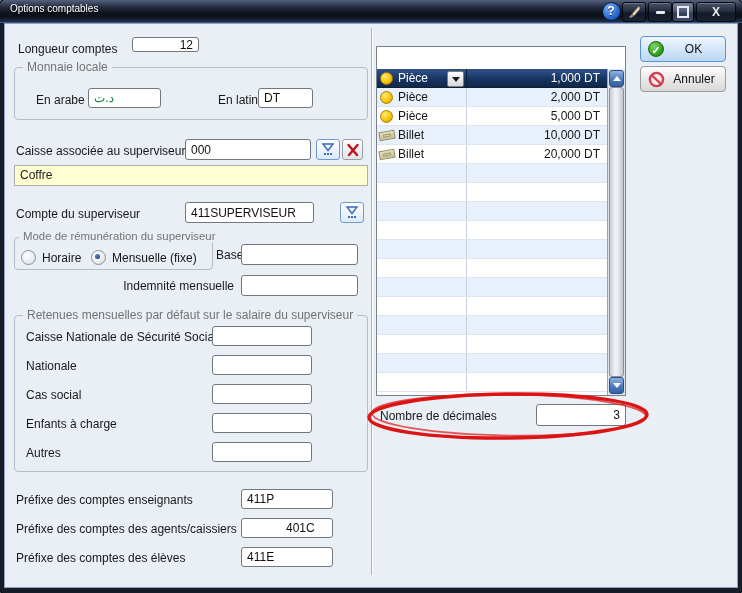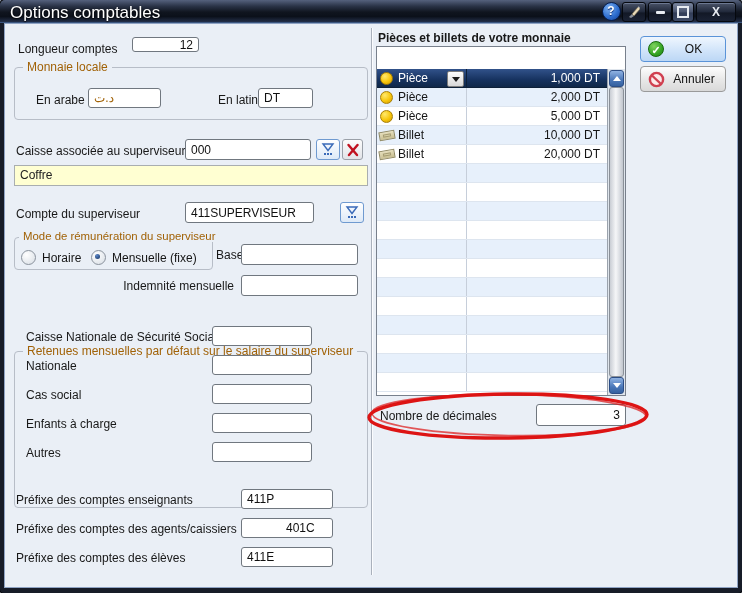--- a/index.html
+++ b/index.html
@@ -2,40 +2,40 @@
 <html><head>
 <meta charset="utf-8">
 <style>
   html,body{margin:0;padding:0;background:#9aa4b4;font-family:"Liberation Sans",sans-serif;}
   .window{position:relative;width:742px;height:593px;background:#171c28;border-radius:5px 5px 4px 4px;
           box-shadow:0 0 0 1px #000;overflow:hidden;font-size:12px;color:#151515;}
   
   .titlebar{position:absolute;left:0;top:0;right:0;height:22px;
     background:linear-gradient(#55617d 0%,#2a3347 28%,#10151f 55%,#0b101a 75%,#24304a 100%);
     border-bottom:1px solid #3b567f;}
-  .title-text{position:absolute;left:10px;top:3px;color:#fff;font-size:17px;text-shadow:0 1px 2px #000;}
+  .title-text{position:absolute;left:10px;top:3px;color:#fff;font-size:10px;text-shadow:0 1px 2px #000;}
   .tb-btn{position:absolute;top:2px;height:18px;border:1px solid #05080e;border-radius:3px;
     background:linear-gradient(#4a5368,#20283a 50%,#121826 55%,#1a2234);
     box-shadow:inset 0 1px 0 #6c7891;display:flex;align-items:center;justify-content:center;cursor:pointer;}
   .tb-btn.max{background:linear-gradient(#7e89a2,#49546e 50%,#323d57 55%,#3d4a66);}
   .glyph-min{width:9px;height:3px;background:#e8ecf2;border-radius:1px;}
   .glyph-max{width:8px;height:8px;border:2px solid #e8ecf2;}
   .glyph-close{color:#e8ecf2;font-weight:bold;font-size:12px;line-height:1;}
   .help-circle{width:17px;height:17px;border-radius:50%;border:1px solid #061d4d;
     background:radial-gradient(circle at 35% 30%,#7fb2f0,#2f6fd0 55%,#123d90);
     color:#fff;font-weight:bold;font-size:12px;line-height:17px;text-align:center;text-shadow:0 1px 1px #00226a;}
   
   .client{position:absolute;left:4px;top:23px;right:4px;bottom:5px;background:#eaeff6;
     border:1px solid #8fa3c4;box-sizing:border-box;}
   .lbl{position:absolute;white-space:nowrap;color:#181818;}
   .inp{position:absolute;box-sizing:border-box;background:#fff;border:1px solid #70777f;border-radius:3px;
     padding:2px 5px;font-family:"Liberation Sans",sans-serif;font-size:12px;color:#101010;}
   .inp.num{text-align:right;}
   .groupbox{position:absolute;border:1px solid #b7bdc7;border-radius:4px;box-sizing:border-box;}
-  .groupbox .legend{position:absolute;top:-8px;left:8px;background:#eaeff6;padding:0 4px;white-space:nowrap;color:#a16207;}
+  .groupbox .legend{position:absolute;top:-8px;left:8px;background:#eaeff6;padding:0 4px;white-space:nowrap;color:#737373;}
   .divider{position:absolute;left:371px;top:28px;width:1px;height:547px;background:#aab1bc;box-shadow:1px 0 0 #fbfcfe;}
   
   .mini-btn{position:absolute;box-sizing:border-box;border:1px solid #6f9ad0;border-radius:3px;
     background:linear-gradient(#ffffff,#dde9f7);display:flex;align-items:center;justify-content:center;cursor:pointer;}
   .mini-btn.gray{border-color:#9aa0a8;background:linear-gradient(#fcfcfc,#e2e4e8);}
   .yellowbar{position:absolute;box-sizing:border-box;background:#ffffd2;border:1px solid #a9aeb0;
     padding:2px 5px;color:#222;}
   
   .radio{width:13px;height:13px;border-radius:50%;border:1px solid #8a929c;
     background:radial-gradient(circle at 35% 30%,#ffffff,#d7dde4);display:inline-block;position:relative;}
@@ -114,21 +114,21 @@
   <div class="client"></div>
   <div class="divider"></div>
 
   <span class="lbl" style="left:18px;top:42px;">Longueur comptes</span>
   <input class="inp num" style="left: 132px; top: 37px; width: 67px; height: 15px;" value="12">
 
   <div class="groupbox" style="left:14px;top:67px;width:354px;height:53px;">
     <span class="legend">Monnaie locale</span>
   </div>
   <span class="lbl" style="left:36px;top:93px;">En arabe</span>
-  <input class="inp" style="left: 88px; top: 88px; width: 73px; height: 20px; color: #a16207;" value="د.ت">
+  <input class="inp" style="left: 88px; top: 88px; width: 73px; height: 20px; color: #15803d;" value="د.ت">
   <span class="lbl" style="left:218px;top:93px;">En latin</span>
   <input class="inp" style="left: 258px; top: 88px; width: 55px; height: 20px;" value="DT">
 
   <span class="lbl" style="left:16px;top:144px;">Caisse associée au superviseur</span>
   <input class="inp" style="left: 185px; top: 139px; width: 126px; height: 21px;" value="000">
   <div class="mini-btn" style="left:316px;top:139px;width:24px;height:21px;">
     <svg width="14" height="15" viewBox="0 0 14 15">
       <path d="M2 2 L12 2 L7 8.5 Z" fill="#eef4fc" stroke="#3a6ab8" stroke-width="1.4"></path>
       <rect x="3" y="11" width="2" height="2" fill="#3a6ab8"></rect>
         <rect x="6" y="11" width="2" height="2" fill="#3a6ab8"></rect>
@@ -163,42 +163,41 @@
   </div>
   <div class="radio-row" style="left:91px;top:250px;">
     <span class="radio checked"></span>
     <span>Mensuelle (fixe)</span>
   </div>
   <span class="lbl" style="left:216px;top:248px;">Base</span>
   <input class="inp" style="left: 241px; top: 244px; width: 117px; height: 21px;" value="">
   <span class="lbl" style="left:60px;top:279px;width:174px;text-align:right;">Indemnité mensuelle</span>
   <input class="inp" style="left: 241px; top: 275px; width: 117px; height: 21px;" value="">
 
-  <div class="groupbox" style="left:14px;top:315px;width:354px;height:157px;margin-top:36px;">
+  <div class="groupbox" style="left:14px;top:315px;width:354px;height:157px;">
     <span class="legend">Retenues mensuelles par défaut sur le salaire du superviseur</span>
   </div>
   <span class="lbl" style="left:26px;top:330px;">Caisse Nationale de Sécurité Sociale</span>
   <input class="inp" style="left: 212px; top: 326px; width: 100px; height: 20px;" value="">
   <span class="lbl" style="left:26px;top:359px;">Nationale</span>
   <input class="inp" style="left: 212px; top: 355px; width: 100px; height: 20px;" value="">
   <span class="lbl" style="left:26px;top:388px;">Cas social</span>
   <input class="inp" style="left: 212px; top: 384px; width: 100px; height: 20px;" value="">
   <span class="lbl" style="left:26px;top:417px;">Enfants à charge</span>
   <input class="inp" style="left: 212px; top: 413px; width: 100px; height: 20px;" value="">
   <span class="lbl" style="left:26px;top:446px;">Autres</span>
   <input class="inp" style="left: 212px; top: 442px; width: 100px; height: 20px;" value="">
 
   <span class="lbl" style="left:16px;top:493px;">Préfixe des comptes enseignants</span>
   <input class="inp" style="left: 241px; top: 489px; width: 92px; height: 20px;" value="411P">
   <span class="lbl" style="left:16px;top:522px;">Préfixe des comptes des agents/caissiers</span>
   <input class="inp" style="left: 241px; top: 518px; width: 92px; height: 20px; padding-left: 44px;" value="401C">
   <span class="lbl" style="left:16px;top:551px;">Préfixe des comptes des élèves</span>
   <input class="inp" style="left: 241px; top: 547px; width: 92px; height: 20px;" value="411E">
 
-  <span class="lbl" style="left:378px;top:31px;font-weight:bold;">Pièces et billets de votre monnaie</span>
 
   <div class="grid">
     <div class="gbody">
         <div class="grow sel">
           <div class="c1">
             <span class="coin"></span>
             <span>Pièce</span>
             <span class="combo">
               <span class="tri-dn"></span>
             </span>

